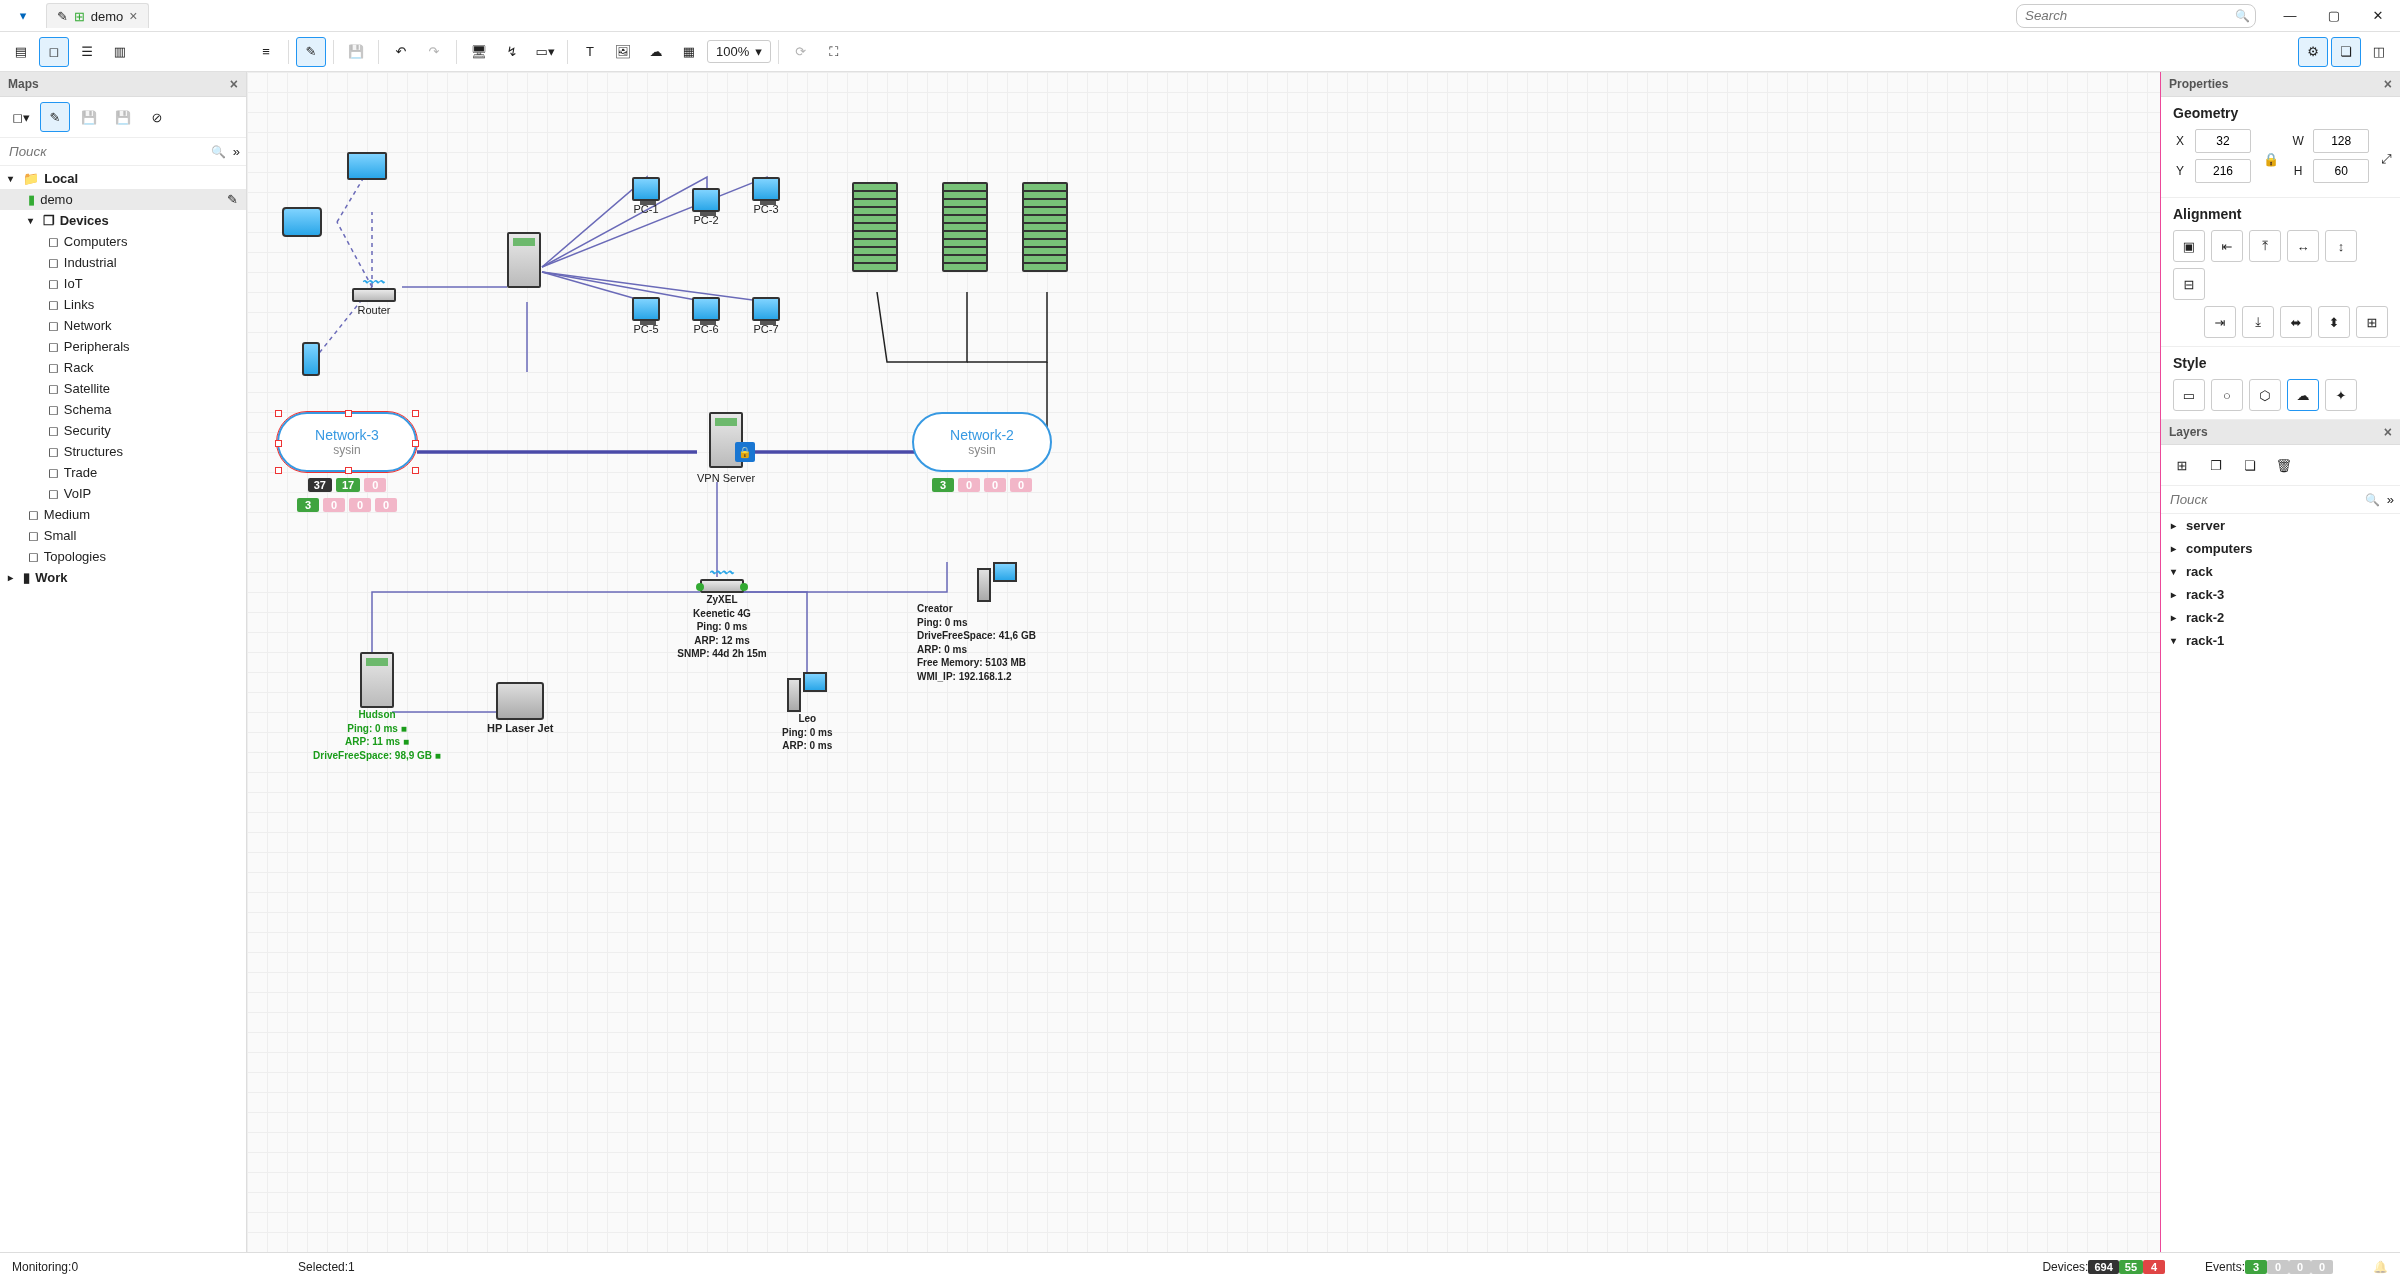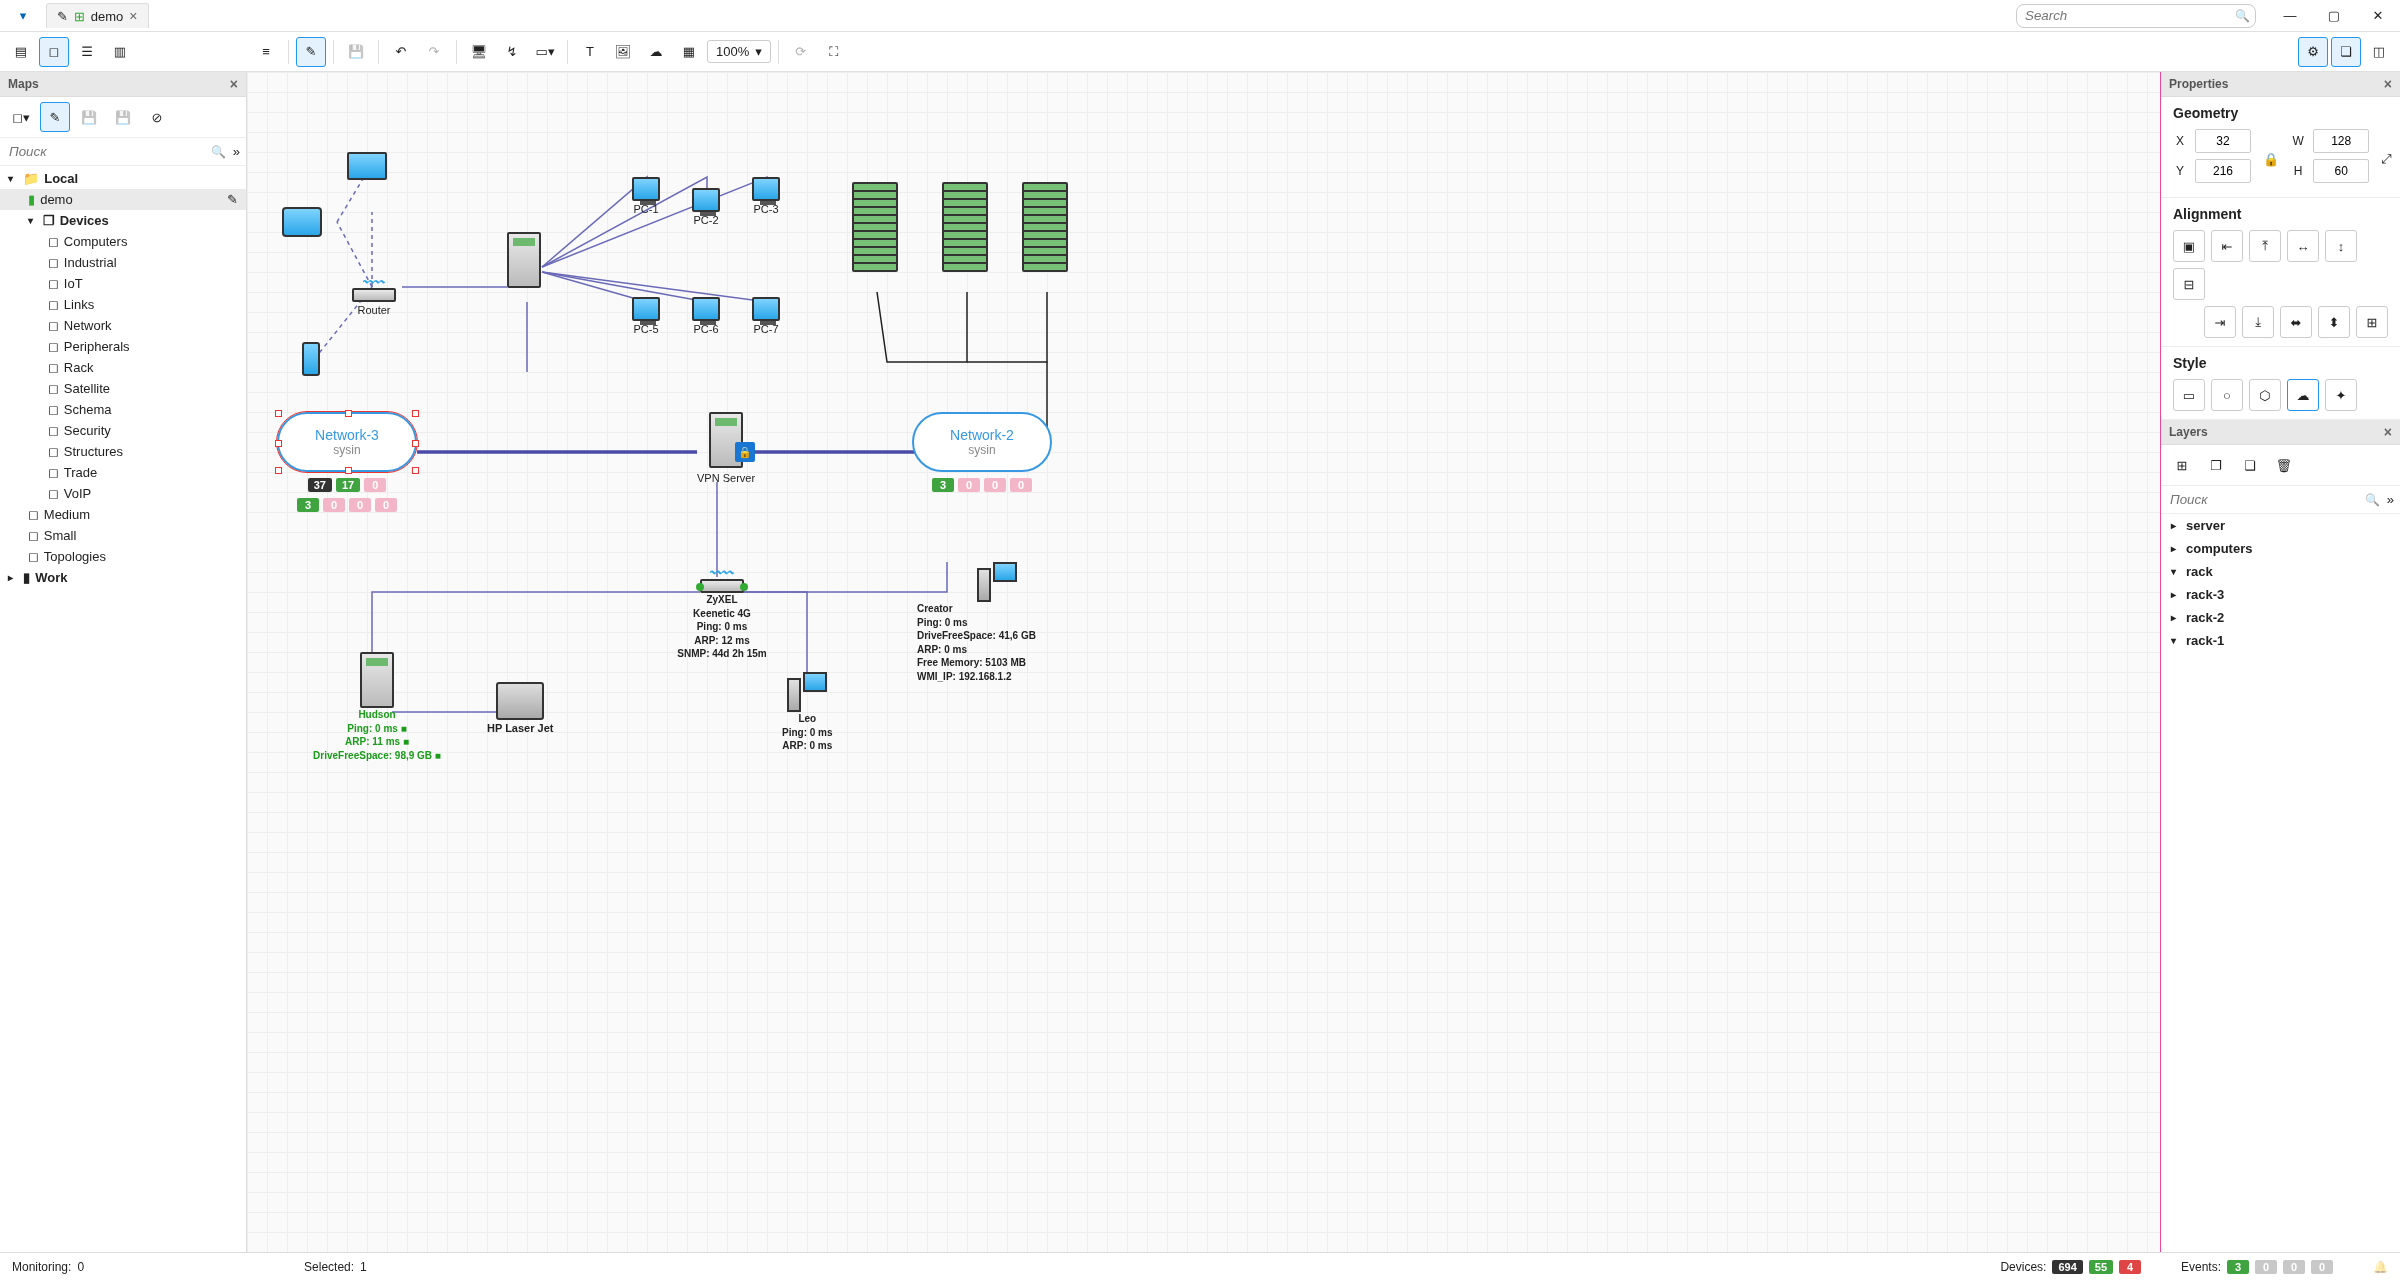--- a/index.html
+++ b/index.html
@@ -92,21 +92,21 @@
 .prop-row label { width: 14px; font-size: 12px; text-align: center; }
 .prop-row input { width: 56px; padding: 4px; border: 1px solid #ccc; border-radius: 2px; text-align: center; font-size: 12px; }
 .align-grid { display: flex; flex-wrap: wrap; gap: 6px; }
 .align-btn, .style-btn { width: 32px; height: 32px; border: 1px solid #ccc; border-radius: 3px; display: flex; align-items: center; justify-content: center; cursor: pointer; }
 .style-btn.active { border-color: #2196f3; }
 .layers-tree { flex: 1; overflow: auto; }
 .layers-tree .tree-item { padding: 4px 10px; }
 
 
 .statusbar { height: 28px; border-top: 1px solid #ddd; display: flex; align-items: center; padding: 0 12px; gap: 40px; font-size: 12px; }
-.status-group { display: flex; align-items: center; gap: 6px; }
+.status-group { display: flex; align-items: center; }
 .flex-spacer { flex: 1; }
 .search-ic::before { content: "🔍"; font-size: 12px; opacity: .6;}
 .close-x { font-size: 14px; color: #666; cursor:pointer;}
 </style>
 </head>
 <body>
 
 <div class="app">
 
   <div class="titlebar">

